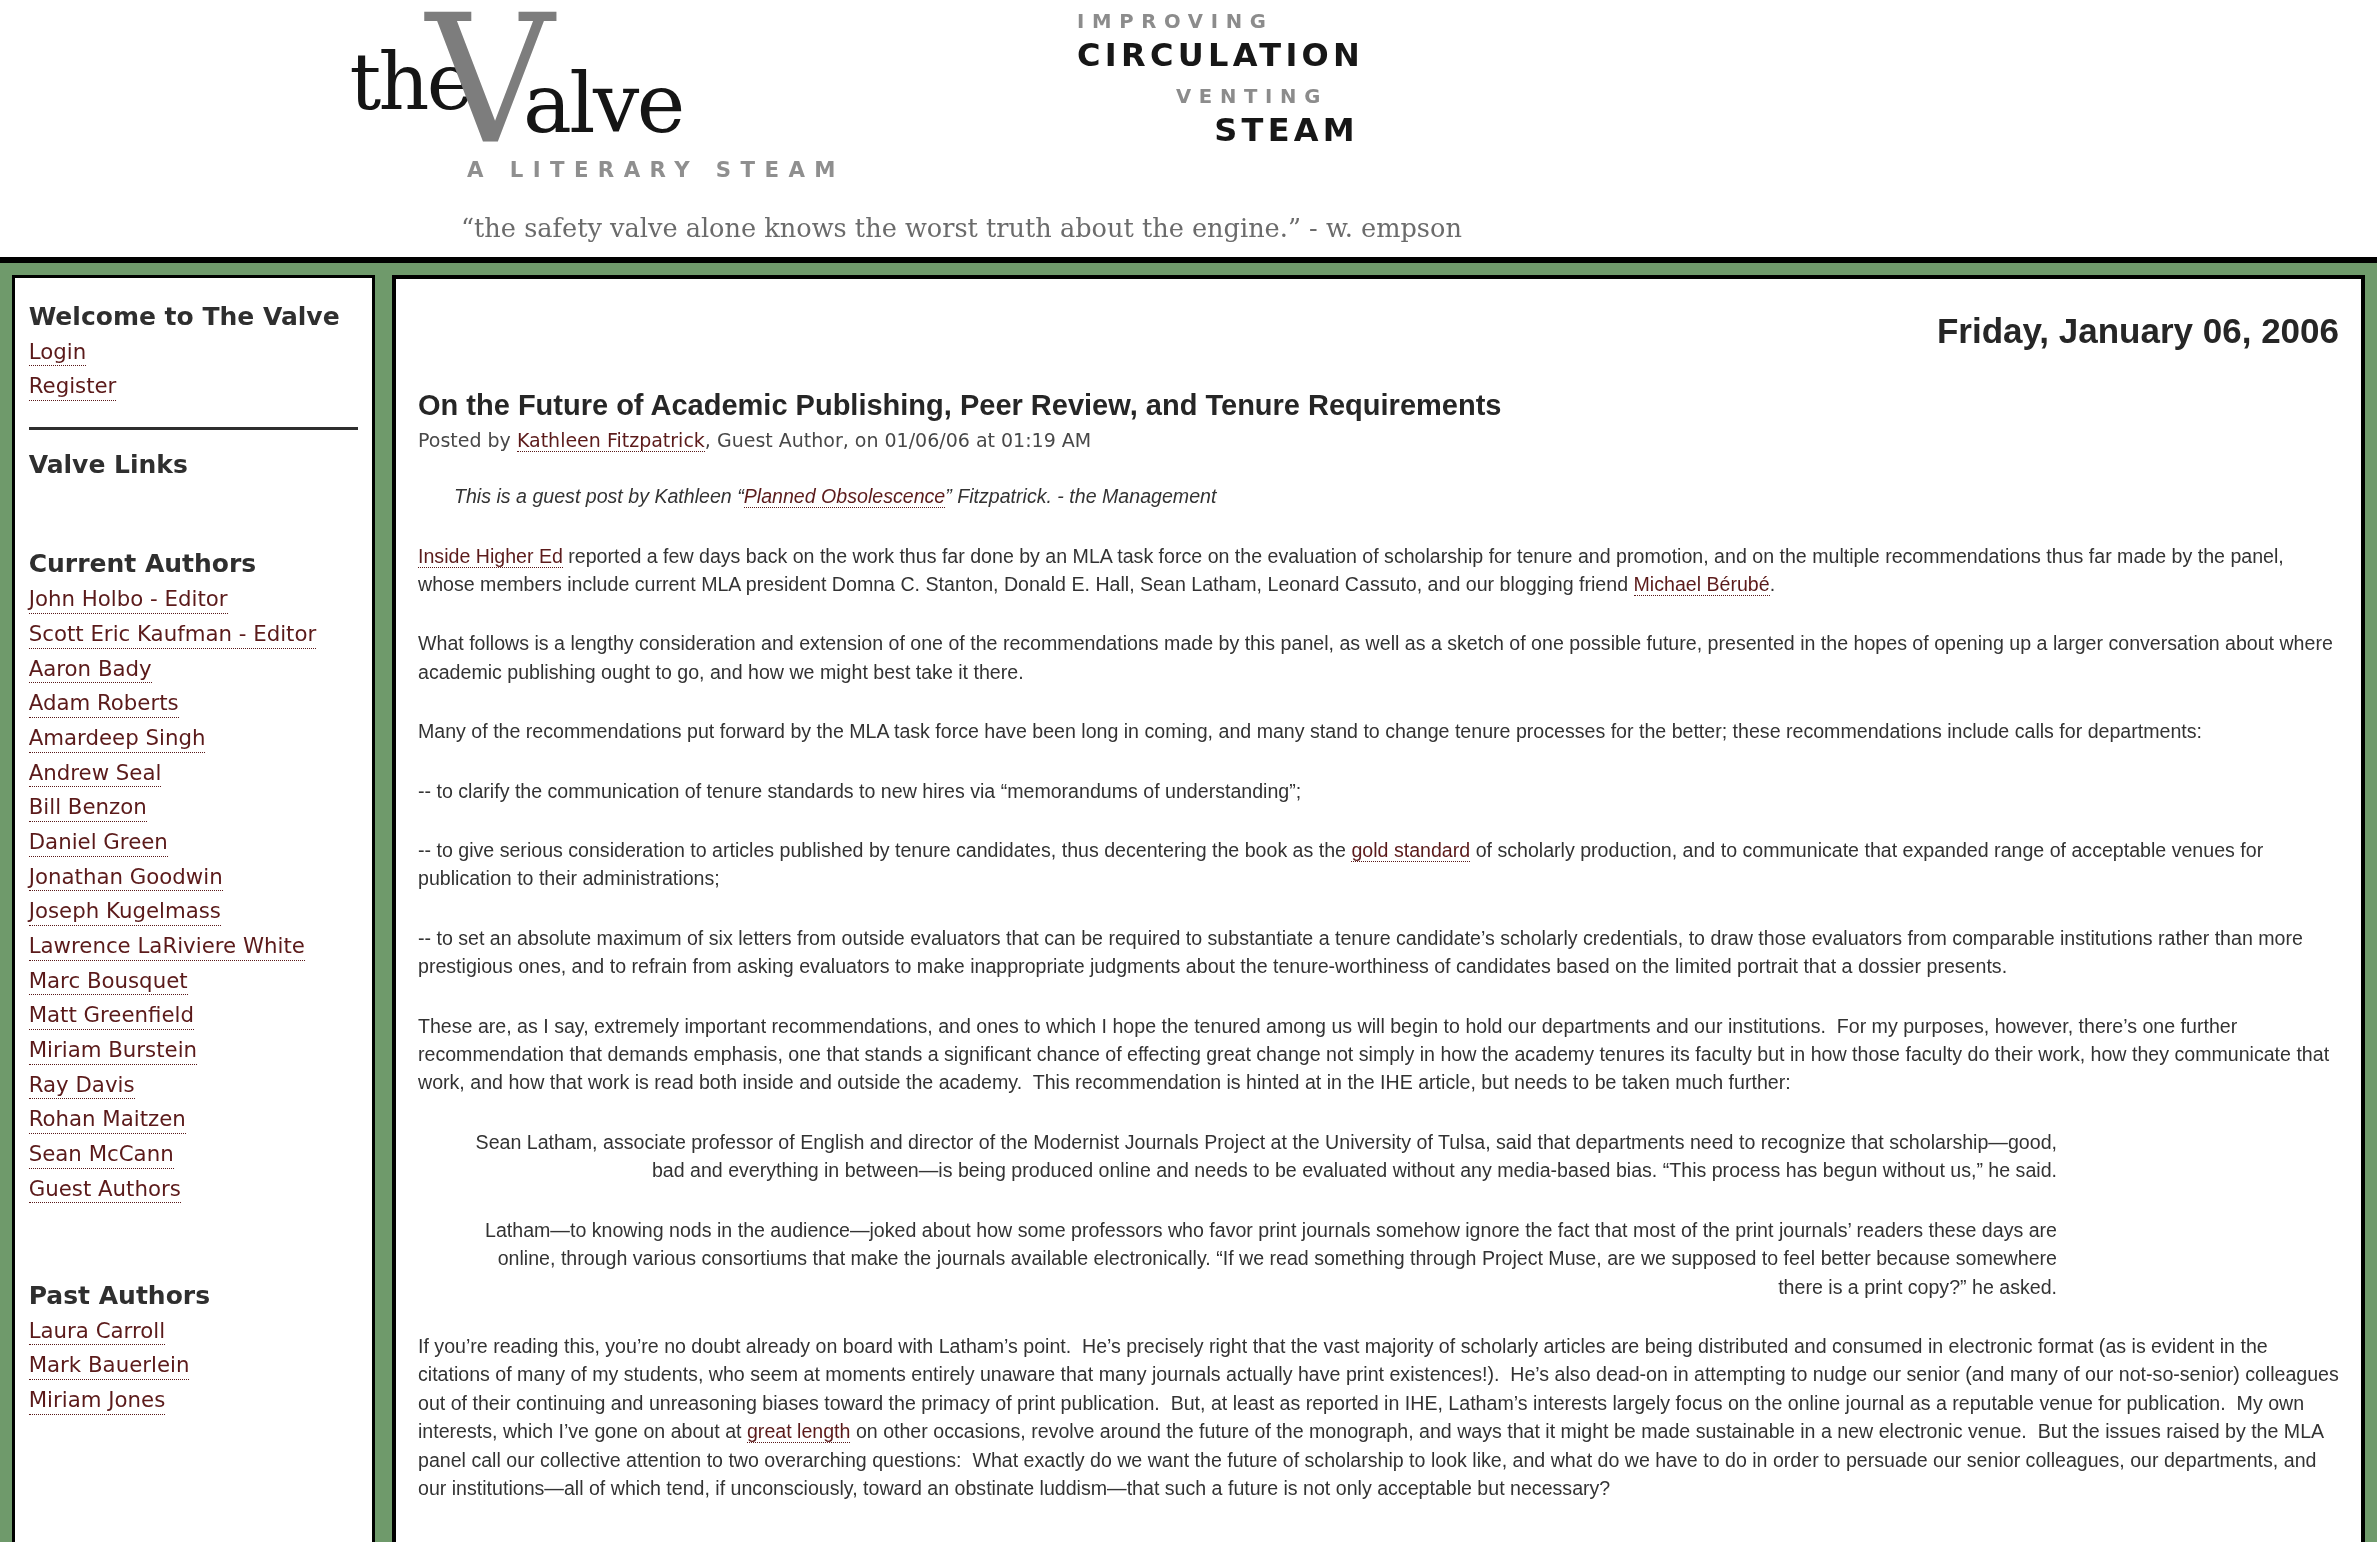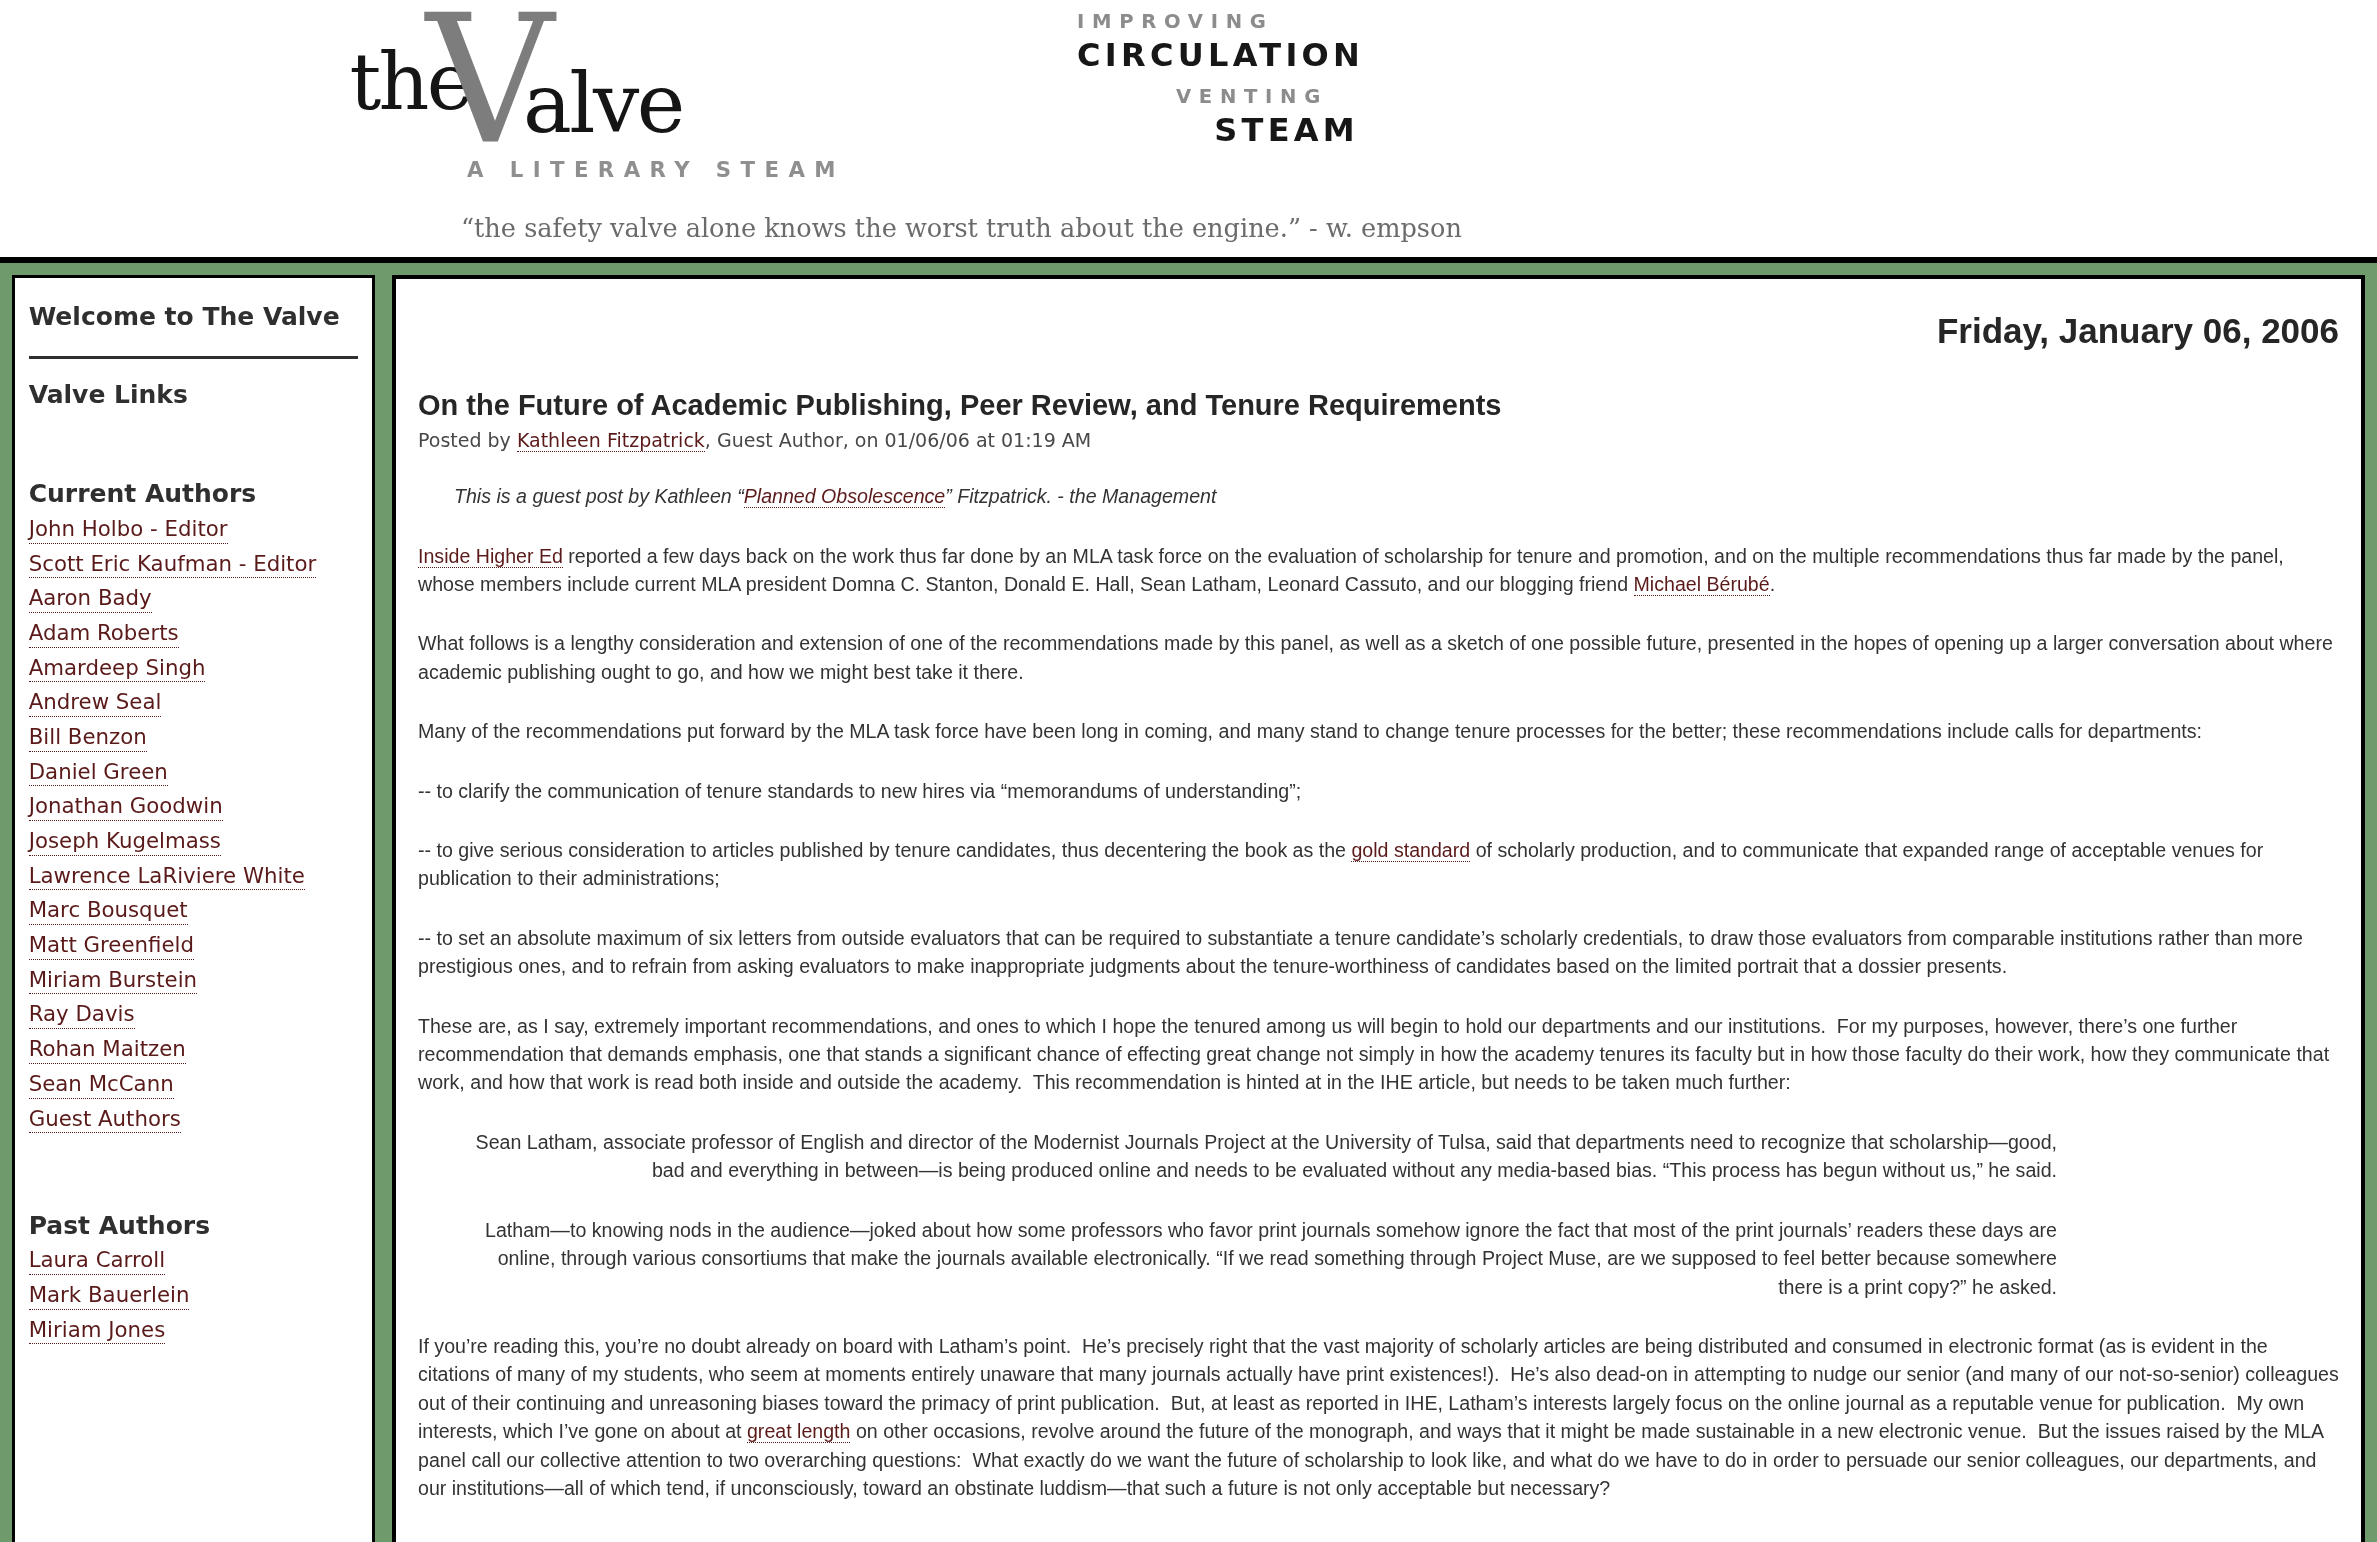--- a/index.html
+++ b/index.html
@@ -70,20 +70,24 @@
     <span class="motto-big">STEAM</span>
   </div>
   <div class="tagline">“the safety valve alone knows the worst truth about the engine.” - w. empson</div>
 </div>
 <div class="black-rule"></div>
 
 <div class="content-wrap">
 
   <div class="sidebar">
     <div class="sb-heading">Welcome to The Valve</div>
+    <div class="sb-group">
+        <a href="#">Login</a>
+        <a href="#">Register</a>
+      </div>
 
     <hr class="sb-hr">
 
     <div class="sb-heading">Valve Links</div>
 
     <div class="sb-space-lg"></div>
 
     <div class="sb-heading">Current Authors</div>
     <div class="sb-group">
         <a href="#">John Holbo - Editor</a>

